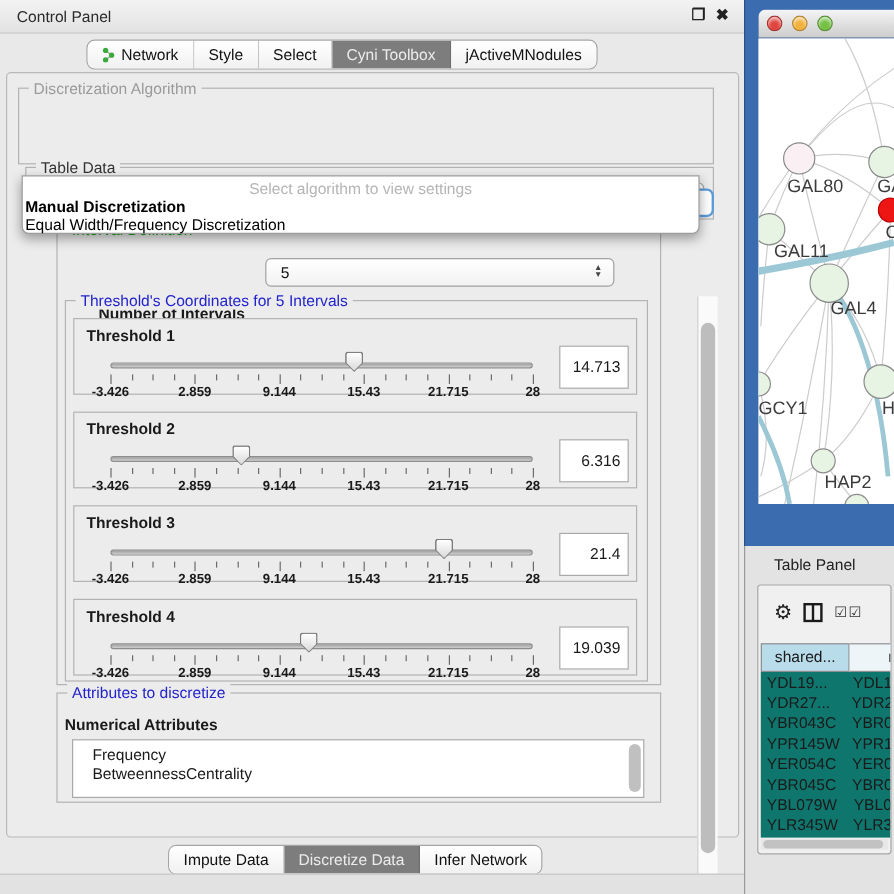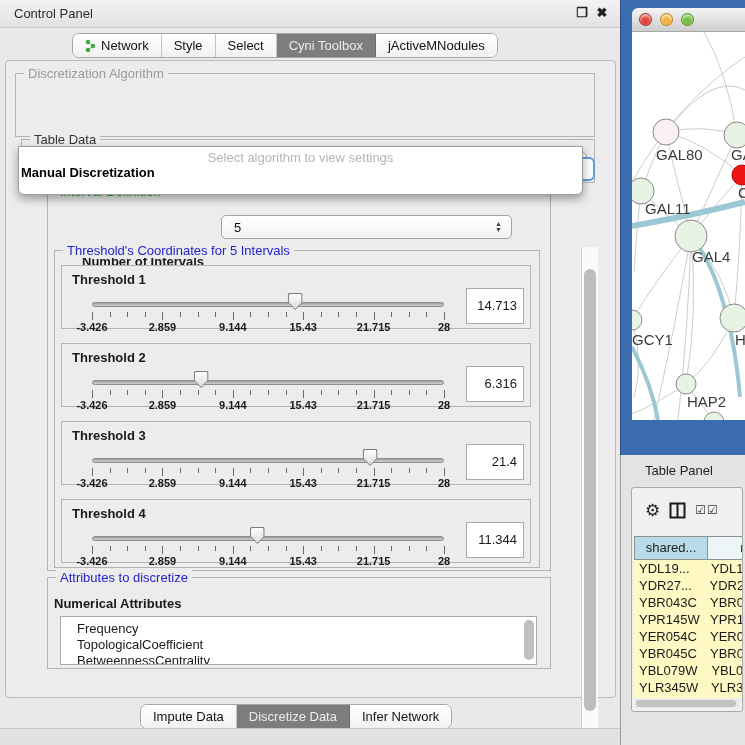--- a/index.html
+++ b/index.html
@@ -96,21 +96,21 @@
   .table-panel .tp-title { position:absolute; left:24px; top:8px; color:#222; }
   .table-container { position:absolute; left:10px; top:32px; width:112px; height:225px;
                      background:#f0f0f0; border:1px solid #a8a8a8; border-radius:3px; overflow:hidden; }
   .tp-toolbar { position:absolute; left:0; top:0; width:112px; height:44px; display:flex; align-items:center; gap:9px; padding-left:13px; color:#222; }
   .gear { font-size:17px; }
   .checks { font-size:12px; letter-spacing:1px; color:#333; }
   .tbl-header { position:absolute; left:2px; top:48px; height:24px; display:flex; }
   .tbl-header .hc { border:1px solid #8f8f8f; border-left:none; text-align:center; line-height:22px; overflow:hidden; white-space:nowrap; }
   .tbl-header .hc:first-child { border-left:1px solid #8f8f8f; background:var(--hdr-blue,#b9dcea); }
   .tbl-header .hc + .hc { background:#eef5f9; }
-  .tbl-rows { position:absolute; left:2px; top:72px; width:108px; height:138px; background:#fef9c3; overflow:hidden; }
+  .tbl-rows { position:absolute; left:2px; top:72px; width:108px; height:138px; background:#0f766e; overflow:hidden; }
   .tbl-row { display:flex; height:17px; line-height:17px; white-space:nowrap; }
   .tbl-row .c1 { width:74px; padding-left:5px; overflow:hidden; }
   .tbl-row .c2 { padding-left:6px; overflow:hidden; }
   .hscroll { position:absolute; left:2px; top:211px; width:106px; height:9px; background:#e8e8e8; }
   .hscroll .thumb { position:absolute; left:2px; top:1px; width:100px; height:7px; background:#c2c2c2; border-radius:4px; }
 
   .bold { font-weight:bold; }
   svg text { font-family:"Liberation Sans", sans-serif; }
 </style>
 </head>
@@ -155,20 +155,21 @@
 
       <div class="group" style="left:9px; top:12px; width:580px; height:64px;">
         <span class="group-title gt-gray">Discretization Algorithm</span>
       </div>
       <div class="combo-fragment"></div>
 
       <div class="popup">
         <div class="hint">Select algorithm to view settings</div>
         <div id="popup-options">
             <div class="opt hl">Manual Discretization</div>
+            <div class="opt">Equal Width/Frequency Discretization</div>
           </div>
       </div>
 
       <div class="group" style="left:15px; top:78px; width:574px; height:44px;">
         <span class="group-title gt-dark">Table Data</span>
         <div class="combo" style="left:8px; top:12px; width:557px; height:23px;">
           <span class="val">galFiltered.sif default node</span>
           <span class="stepper">
               <span>▲</span>
               <span>▼</span>
@@ -346,33 +347,32 @@
                   </div>
                   <div class="tick-labels">
                     <span style="left: 0%;">-3.426</span>
                     <span style="left: 20%;">2.859</span>
                     <span style="left: 40%;">9.144</span>
                     <span style="left: 60%;">15.43</span>
                     <span style="left: 80%;">21.715</span>
                     <span style="left: 100%;">28</span>
                   </div>
                 </div>
-                <div class="thr-field">11.344</div>
+                <div class="thr-field">19.039</div>
               </div>
             </div>
         </div>
       </div>
 
       <div class="group" style="left:41px; top:516px; width:504px; height:92px;">
         <span class="group-title gt-blue">Attributes to discretize</span>
         <span class="bold abs" style="left:6px; top:18px;">Numerical Attributes</span>
         <div class="attr-list" style="left:12px; top:38px; width:477px; height:49px;">
           <div id="attr-items" style="padding-top:4px;">
               <div class="item">Frequency</div>
-              <div class="item">TopologicalCoefficient</div>
               <div class="item">BetweennessCentrality</div>
             </div>
           <div class="mini-scroll"></div>
         </div>
       </div>
 
       <button class="apply-btn">Apply</button>
 
       <div class="vscroll">
         <div class="thumb"></div>

